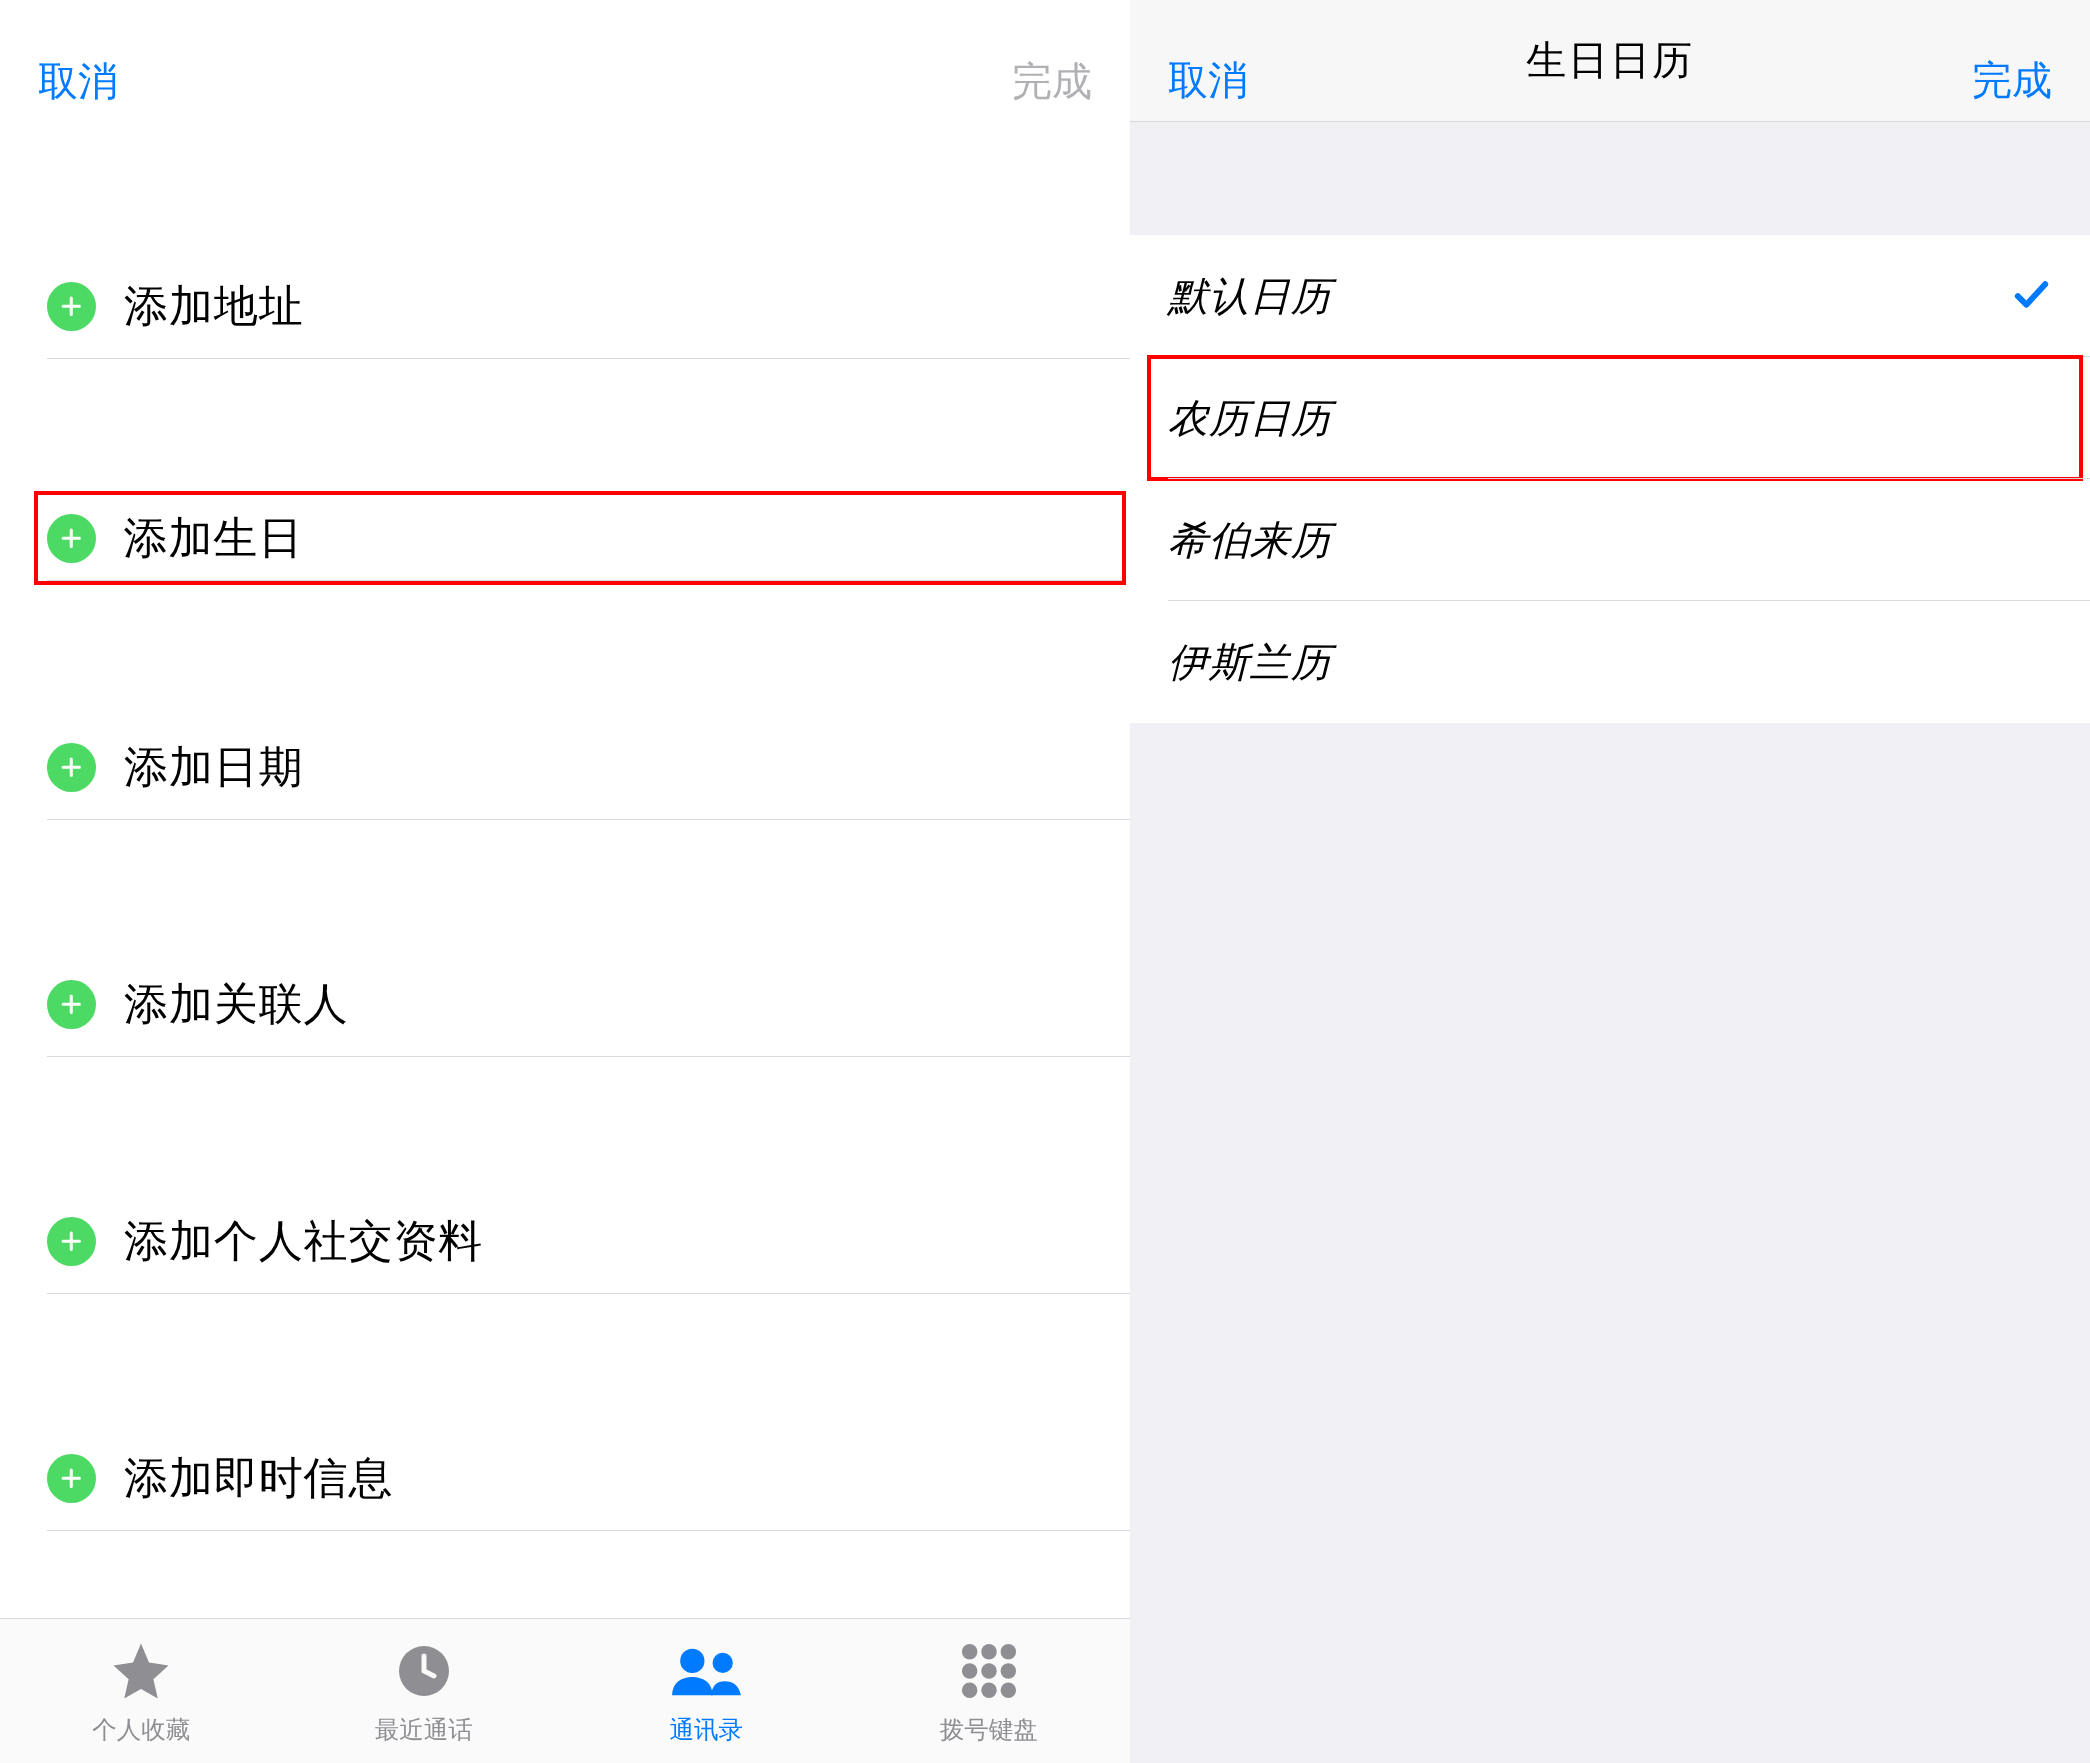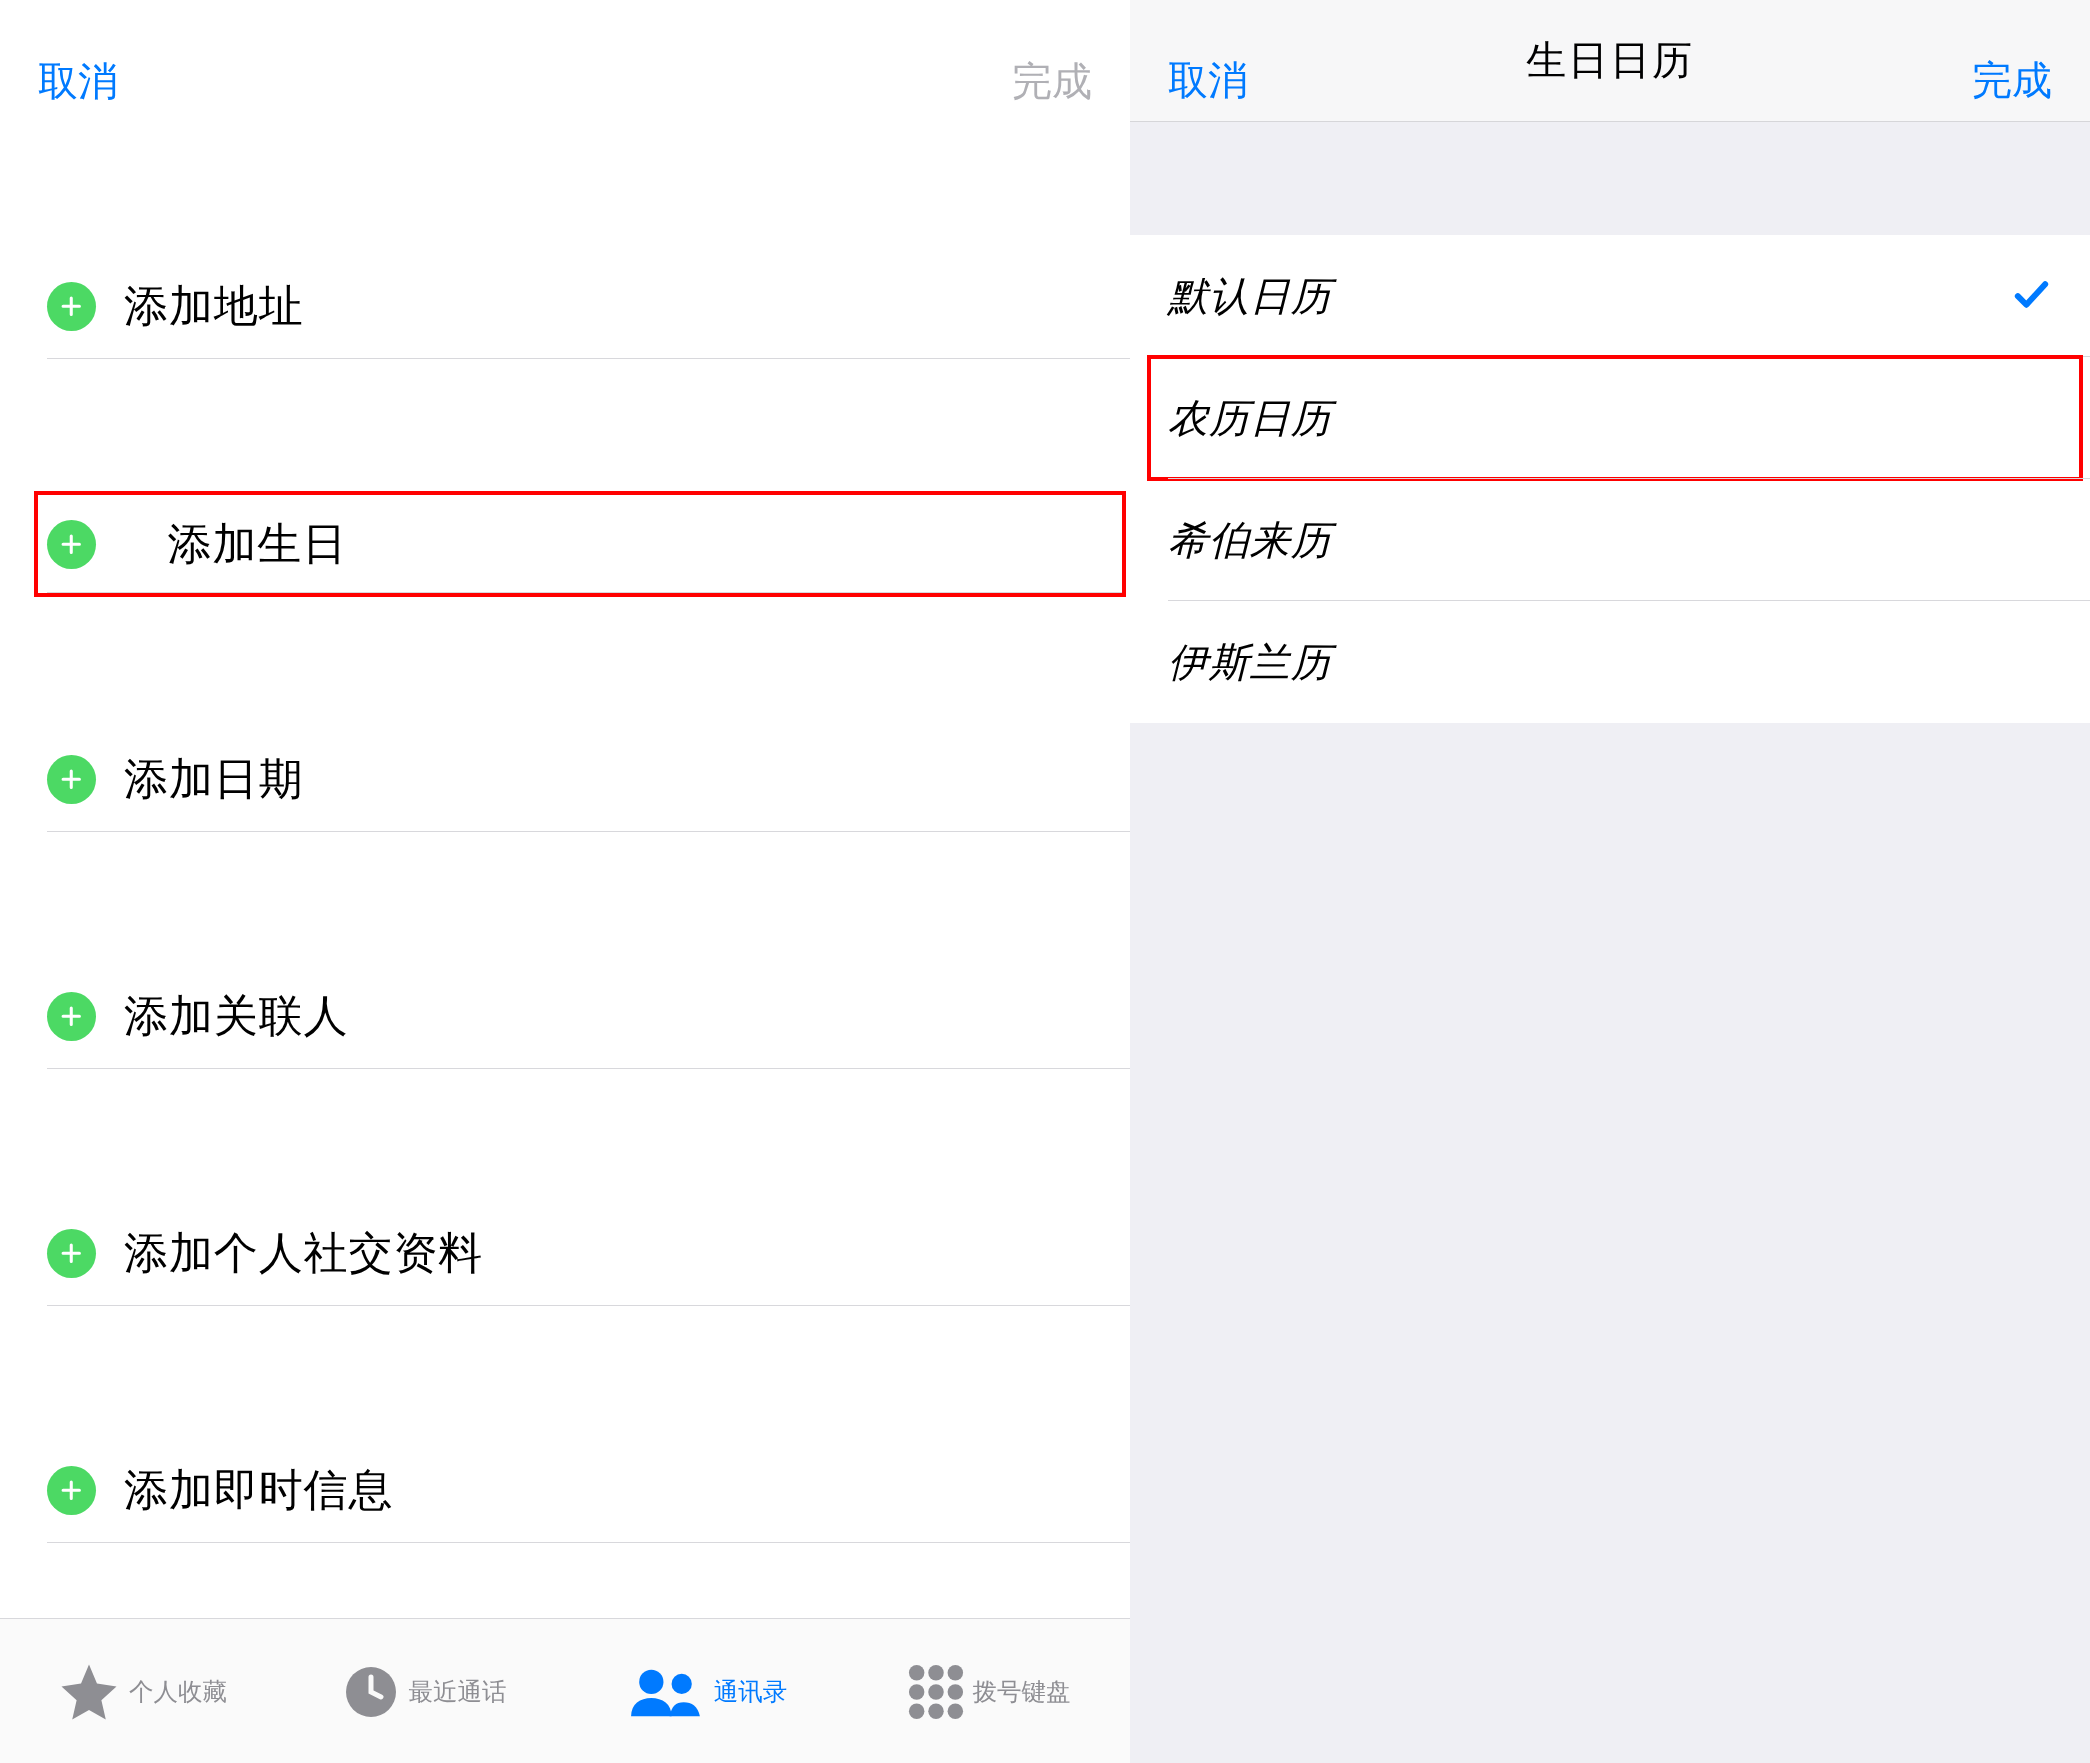--- a/index.html
+++ b/index.html
@@ -88,22 +88,21 @@
       background: #d8d8dc;
     }
     .field-group.highlighted {
       border: 4.7px solid #ff0000;
       margin-left: 34px;
       margin-right: 3.8px;
       margin-bottom: 130px;
     }
     .field-group.highlighted .field-row {
       padding-left: 8.5px;
-      height: 98px;
-      gap: 44px;
+      height: 86px;
     }
     .field-group.highlighted .field-row::after {
       left: 8.5px;
     }
     .plus-icon {
       width: 49px;
       height: 49px;
       border-radius: 50%;
       background: #4cd964;
       display: flex;
@@ -125,21 +124,21 @@
     
     .tabbar {
       height: 146px;
       border-top: 0.9px solid #d8d8dc;
       display: flex;
       background: #fafafa;
     }
     .tab-item {
       flex: 1;
       display: flex;
-      flex-direction: row;
+      flex-direction: column;
       align-items: center;
       justify-content: center;
       gap: 7.5px;
     }
     .tab-icon-wrap {
       height: 68px;
       display: flex;
       align-items: center;
       justify-content: center;
     }

